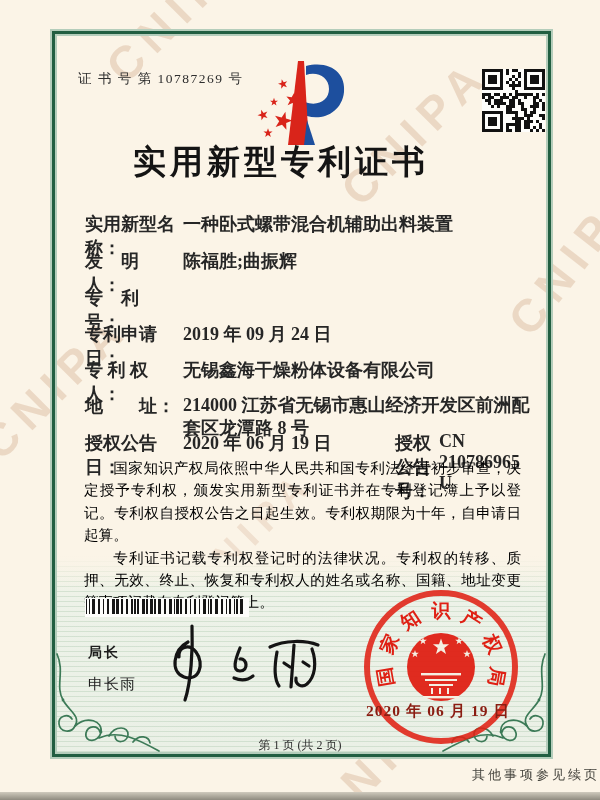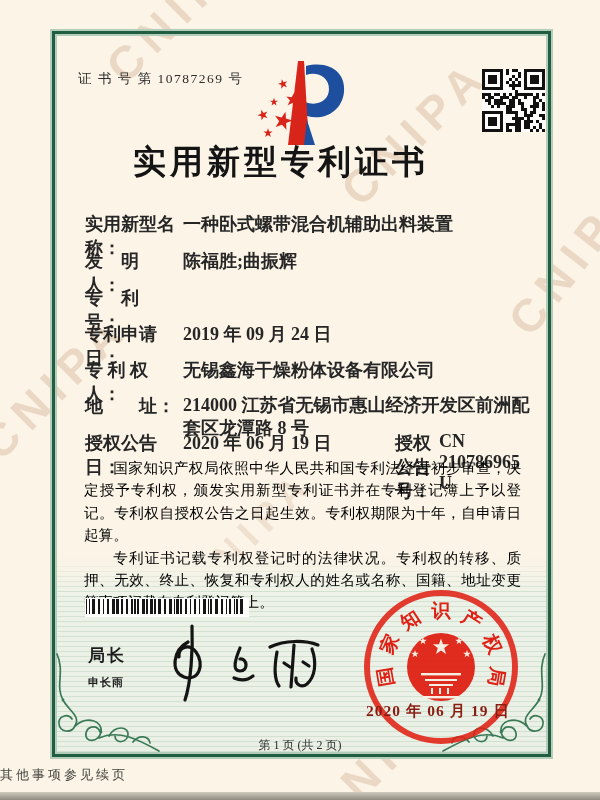--- a/index.html
+++ b/index.html
@@ -33,35 +33,35 @@
   .row .val{margin-left:2px;}
   .row .val.wrap{max-width:350px;line-height:23px;}
   .pair2{position:absolute;left:310px;top:0;display:flex;}
   
   .paras{position:absolute;left:84px;top:457px;width:437px;font-size:14.6px;line-height:22.4px;
          text-align:justify;color:#000000;}
   .paras p{margin:0;text-indent:2em;}
   
   .barcode{position:absolute;left:85px;top:598px;width:162px;height:17px;background:#fdfdfb;padding:1px 1px;}
   
-  .director-title{position:absolute;left:88px;top:644px;font-size:17px;font-weight:600;color:#1d1d1d;letter-spacing:2px;font-family:Liberation Mono, monospace;}
-  .director-name{position:absolute;left:88px;top:675px;font-size:11px;font-weight:700;color:#1d1d1d;letter-spacing:1px;}
+  .director-title{position:absolute;left:88px;top:644px;font-size:14px;font-weight:600;color:#1d1d1d;letter-spacing:2px;font-family:Liberation Mono, monospace;}
+  .director-name{position:absolute;left:88px;top:675px;font-size:15px;font-weight:400;color:#1d1d1d;letter-spacing:1px;}
   .signature{position:absolute;left:158px;top:620px;}
   
   .seal{position:absolute;left:364px;top:590px;width:154px;height:154px;border-radius:50%;
         border:6px solid rgba(224,33,21,.88);box-sizing:border-box;}
   .seal-char{position:absolute;left:50%;top:50%;width:22px;height:22px;margin:-11px 0 0 -11px;
         text-align:center;line-height:22px;font-size:19px;font-weight:bold;color:#df2014;
         transform:rotate(var(--a)) translateY(-56px);}
   .emblem{position:absolute;left:50%;top:50%;transform:translate(-50%,-50%);}
   .seal-date{position:absolute;left:366px;top:701px;font-size:15.5px;font-weight:bold;
         letter-spacing:1px;color:#8a1d12;}
   
   .page-info{position:absolute;left:0;top:737px;width:600px;text-align:center;font-size:12px;color:#2c2c2c;}
-  .cont-note{position:absolute;left:0;top:766px;width:600px;text-align:left;font-size:13px;
+  .cont-note{position:absolute;left:0;top:766px;width:600px;text-align:right;font-size:13px;
         letter-spacing:3px;color:#45443e;}
   .bottom-edge{position:absolute;left:0;top:792px;width:600px;height:8px;
         background:linear-gradient(#cfcabd,#8f8b80);}
 </style>
 </head>
 <body>
 
 <svg width="0" height="0" style="position:absolute" aria-hidden="true">
   <defs>
     <path id="st" d="M0,-10 L2.35,-3.24 L9.51,-3.09 L3.8,1.24 L5.88,8.09 L0,4 L-5.88,8.09 L-3.8,1.24 L-9.51,-3.09 L-2.35,-3.24 Z"></path>

